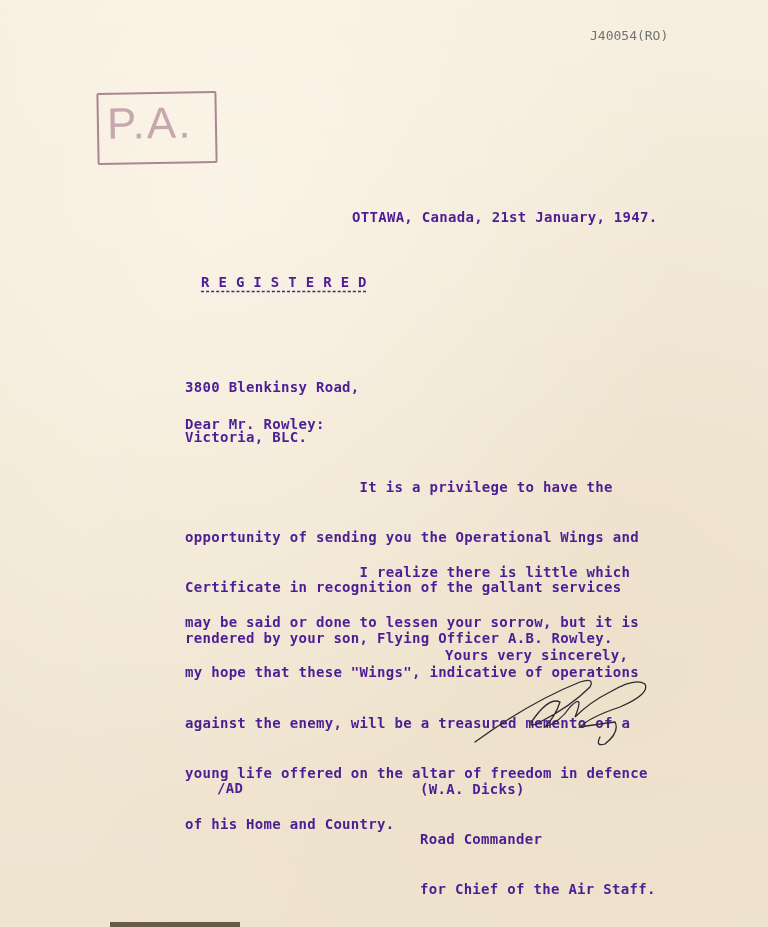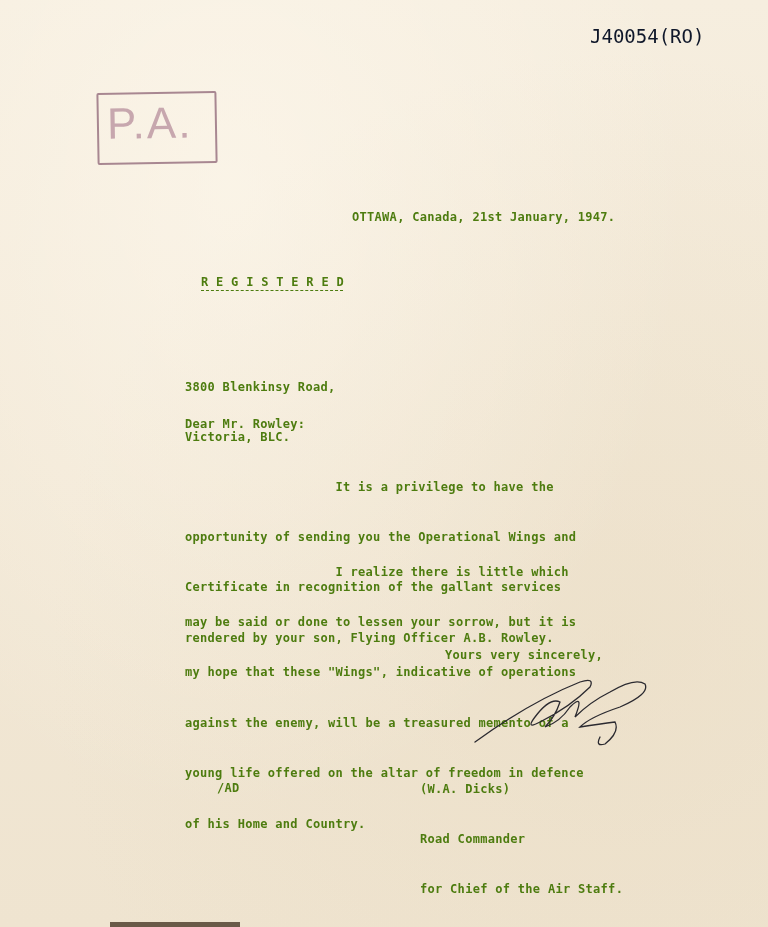--- a/index.html
+++ b/index.html
@@ -15,28 +15,28 @@
         radial-gradient(ellipse at 80% 70%, rgba(232,218,192,0.45), rgba(232,218,192,0) 65%),
         linear-gradient(180deg, #f6eedf 0%, #f2e8d6 50%, #efe4d0 100%);
     }
     .bottom-edge {
       position: absolute; left: 110px; top: 922px; width: 130px; height: 5px;
       background: #6a5a48;
     }
     .tw {
       position: absolute;
       font-family: "DejaVu Sans Mono", "Liberation Mono", monospace;
-      color: #4d7c0f;
-      font-size: 12px;
+      color: #4c1d95;
+      font-size: 14px;
       letter-spacing: 0.3px;
       white-space: pre;
       line-height: 16.8px;
       font-weight: bold;
     }
-    .ref { left: 590px; top: 28px; font-size: 19px; font-weight: normal; color: #0f172a; letter-spacing: 0; }
+    .ref { left: 590px; top: 28px; font-size: 13px; font-weight: normal; color: #737373; letter-spacing: 0; }
     .stamp {
       position: absolute; left: 97px; top: 92px; width: 116px; height: 68px;
       border: 2px solid #a88791;
       transform: rotate(-1deg);
       border-radius: 2px;
     }
     .stamp-text {
       position: absolute; left: 8px; top: 4px;
       font-family: "Liberation Sans", sans-serif;
       font-size: 44px; color: #c7a7ae; letter-spacing: 2px;

